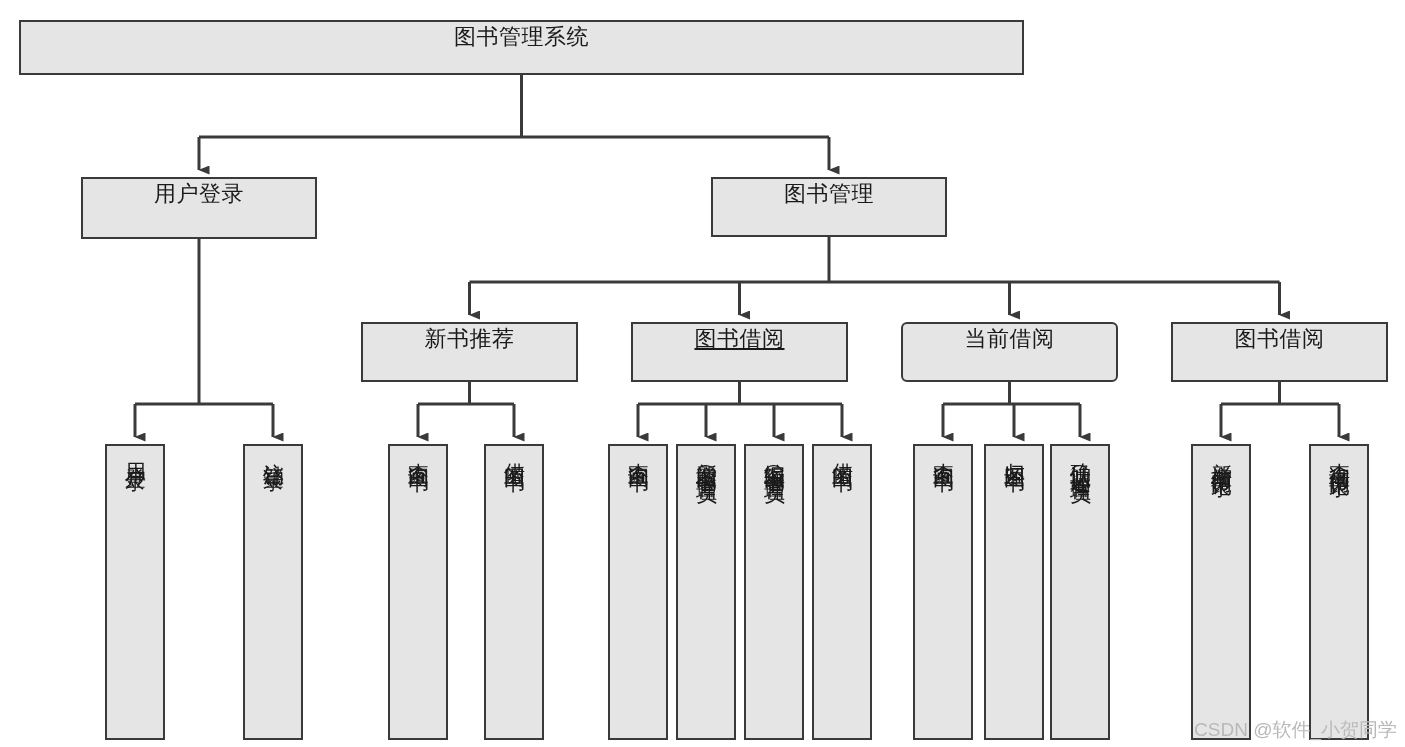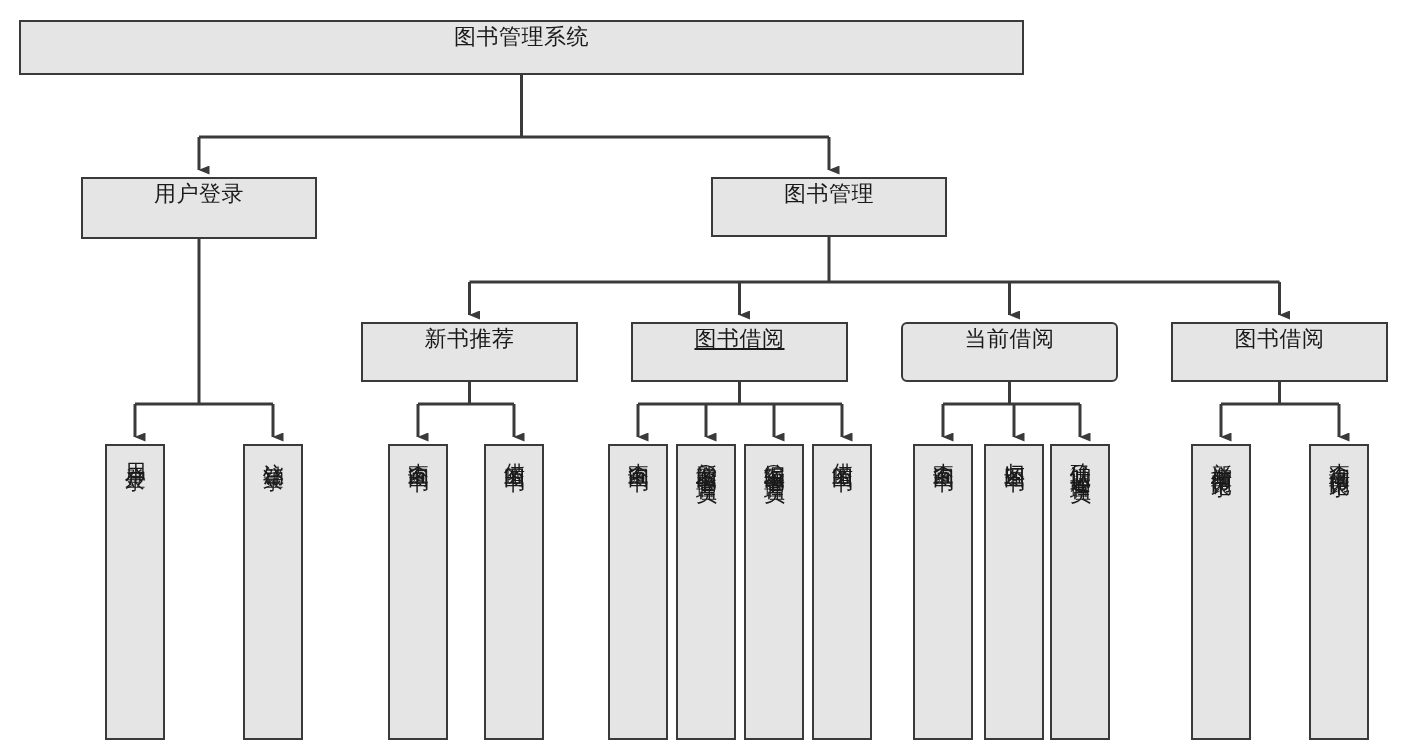--- a/index.html
+++ b/index.html
@@ -171,13 +171,14 @@
         <span class="v-label">确认归还（管理员）</span>
       </div>
       <div class="node v-node" style="left: 1191px; top: 437px; width: 60px; height: 296px;">
         <span class="v-label">新增借阅记录</span>
       </div>
       <div class="node v-node" style="left: 1309px; top: 437px; width: 60px; height: 296px;">
         <span class="v-label">查询借阅记录</span>
       </div>
     </div>
 
+  <div id="watermark">CSDN @软件_小贺同学</div>
 </div>
 
 </body></html>

